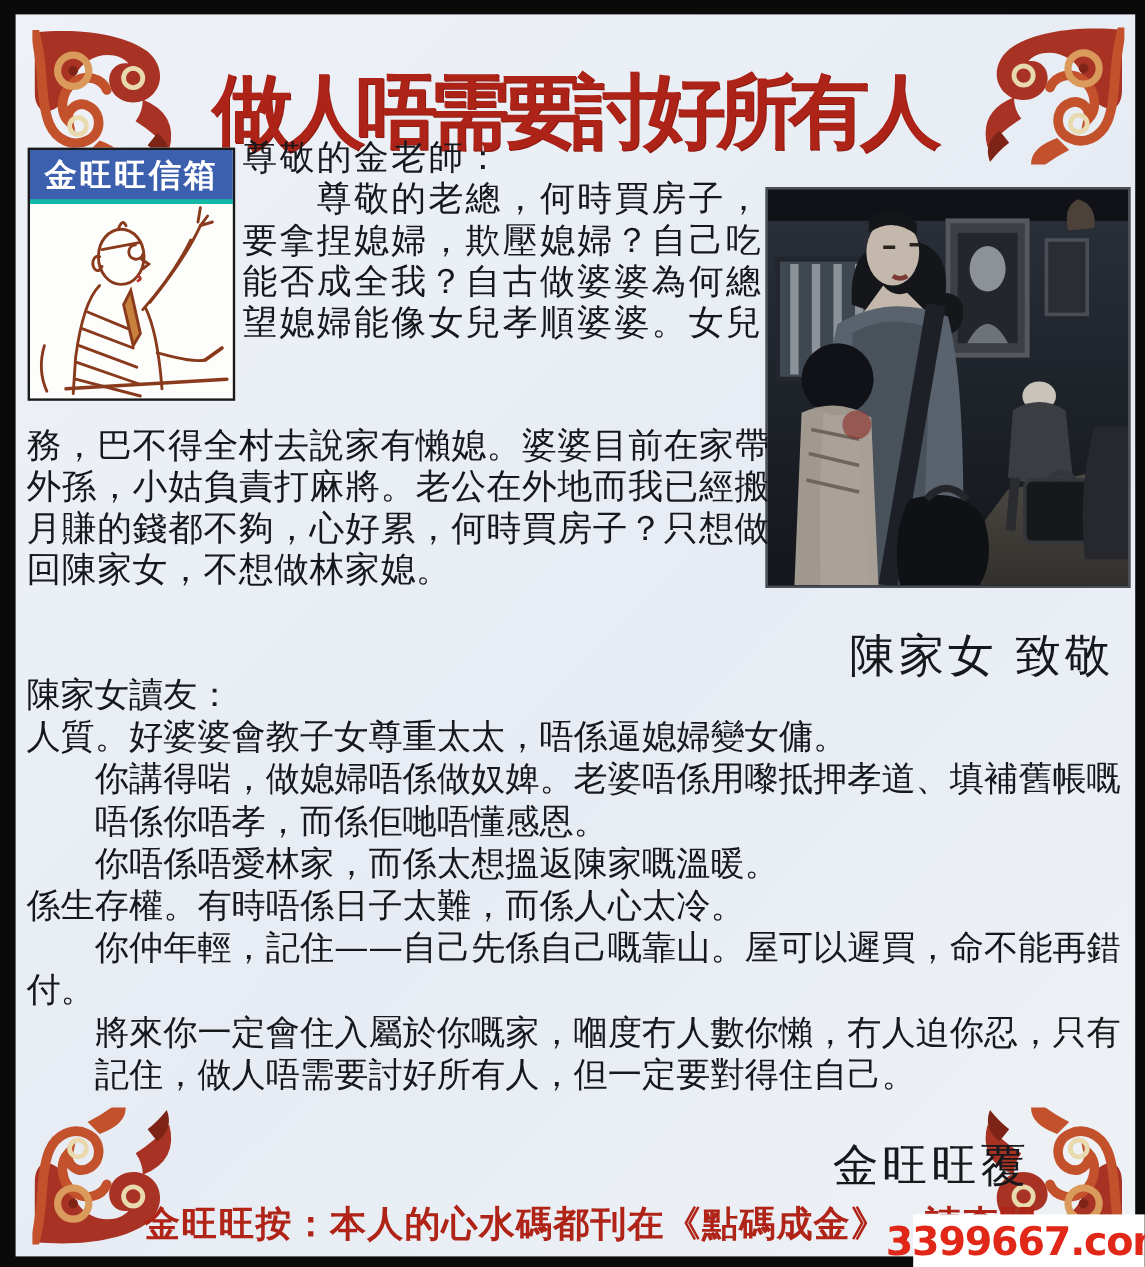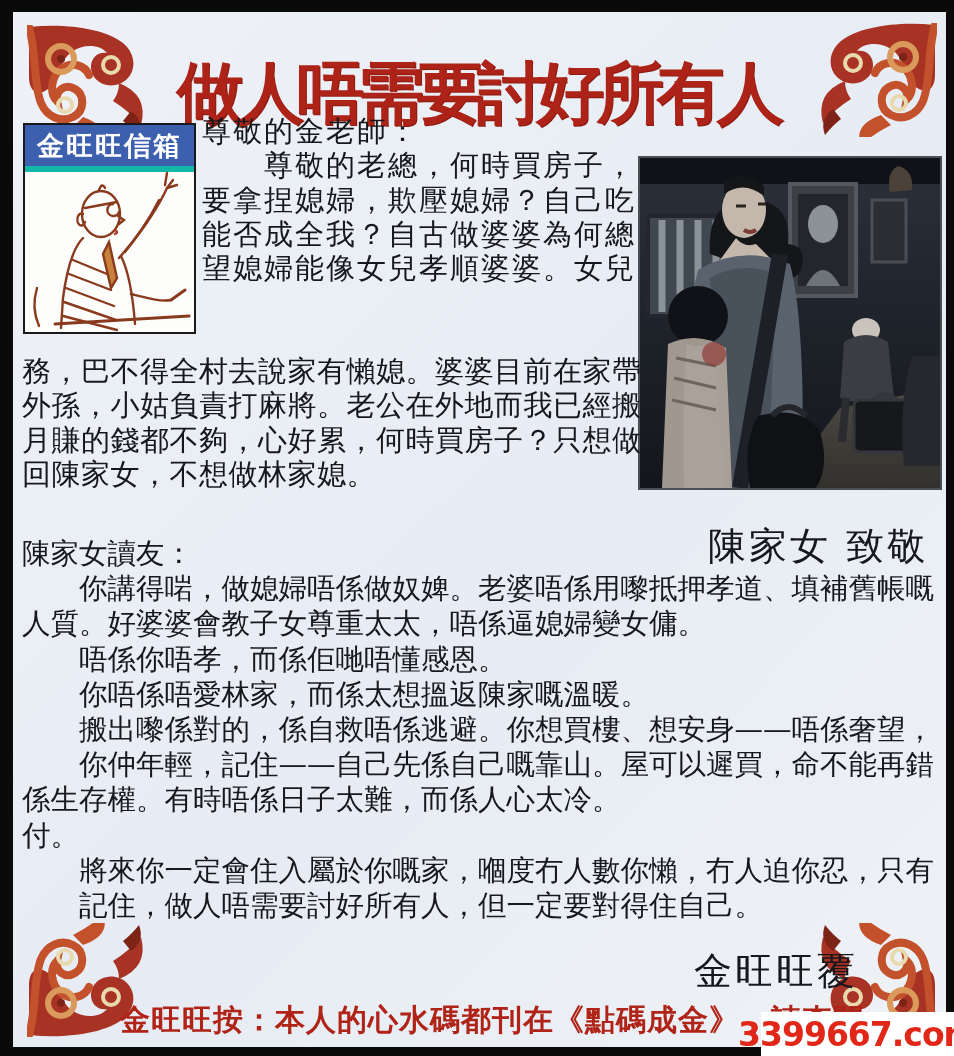--- a/index.html
+++ b/index.html
@@ -28,34 +28,34 @@
   }
   
   .logo{
     position:absolute;left:23px;top:123px;width:173px;height:211px;
     border:2px solid #1a1a1a;background:#fdfdfb;box-sizing:border-box;
   }
   .logo-header{
     height:41px;background:#3c5fae;color:#ffffff;
     font-weight:bold;font-size:27px;letter-spacing:2px;
     display:flex;align-items:center;justify-content:center;
-    border-bottom:6px solid #14b8a6;
+    border-bottom:4px solid #14b8a6;
   }
   .logo-fig{position:absolute;left:0;top:43px;right:0;bottom:0;}
   
   .photo{
     position:absolute;left:638px;top:156px;width:304px;height:334px;
     background:#1a1e25;border:2px solid #4a4e55;box-sizing:border-box;overflow:hidden;
   }
   
   .tblock{position:absolute;color:#17181c;}
   .tblock .tline{white-space:pre;}
   .col-block{left:202px;top:114px;width:452px;font-size:29px;line-height:34.3px;letter-spacing:2px;}
   .full-block{left:22px;top:354px;width:624px;font-size:29px;line-height:34.3px;letter-spacing:0.5px;}
-  .reply-block{left:22px;top:536px;width:922px;font-size:28.5px;line-height:35.2px;letter-spacing:0px;}
+  .reply-block{left:22px;top:561px;width:922px;font-size:28.5px;line-height:35.2px;letter-spacing:0px;}
   .sig{position:absolute;font-size:38px;color:#17181c;letter-spacing:3px;}
   .sig-letter{top:521px;right:26px;}
   .sig-reply{top:946px;right:96px;}
   .foot-note{
     position:absolute;left:120px;top:1000px;
     font-size:30px;font-weight:bold;color:#b02418;letter-spacing:1px;white-space:pre;
   }
   .watermark{
     position:absolute;right:0px;bottom:0px;width:193px;height:44px;
     background:#ffffff;display:flex;align-items:center;justify-content:center;
@@ -216,27 +216,26 @@
     <div class="tline">務，巴不得全村去說家有懶媳。婆婆目前在家帶</div>
     <div class="tline">外孫，小姑負責打麻將。老公在外地而我已經搬</div>
     <div class="tline">月賺的錢都不夠，心好累，何時買房子？只想做</div>
     <div class="tline">回陳家女，不想做林家媳。</div>
   </div>
 
 <div class="sig sig-letter">陳家女 致敬</div>
 
 <div class="tblock reply-block">
     <div class="tline">陳家女讀友：</div>
+    <div class="tline">人質。好婆婆會教子女尊重太太，唔係逼媳婦變女傭。</div>
     <div class="tline">　　你講得啱，做媳婦唔係做奴婢。老婆唔係用嚟抵押孝道、填補舊帳嘅</div>
-    <div class="tline">人質。好婆婆會教子女尊重太太，唔係逼媳婦變女傭。</div>
     <div class="tline">　　唔係你唔孝，而係佢哋唔懂感恩。</div>
     <div class="tline">　　你唔係唔愛林家，而係太想搵返陳家嘅溫暖。</div>
-    <div class="tline">　　搬出嚟係對的，係自救唔係逃避。你想買樓、想安身——唔係奢望，</div>
+    <div class="tline">係生存權。有時唔係日子太難，而係人心太冷。</div>
     <div class="tline">　　你仲年輕，記住——自己先係自己嘅靠山。屋可以遲買，命不能再錯</div>
-    <div class="tline">係生存權。有時唔係日子太難，而係人心太冷。</div>
     <div class="tline">付。</div>
     <div class="tline">　　將來你一定會住入屬於你嘅家，嗰度冇人數你懶，冇人迫你忍，只有</div>
     <div class="tline">　　記住，做人唔需要討好所有人，但一定要對得住自己。</div>
   </div>
 
 <div class="sig sig-reply">金旺旺覆</div>
 
 <div class="foot-note">金旺旺按：本人的心水碼都刊在《點碼成金》，請查閱</div>
 
 <div class="watermark">3399667.com</div>

